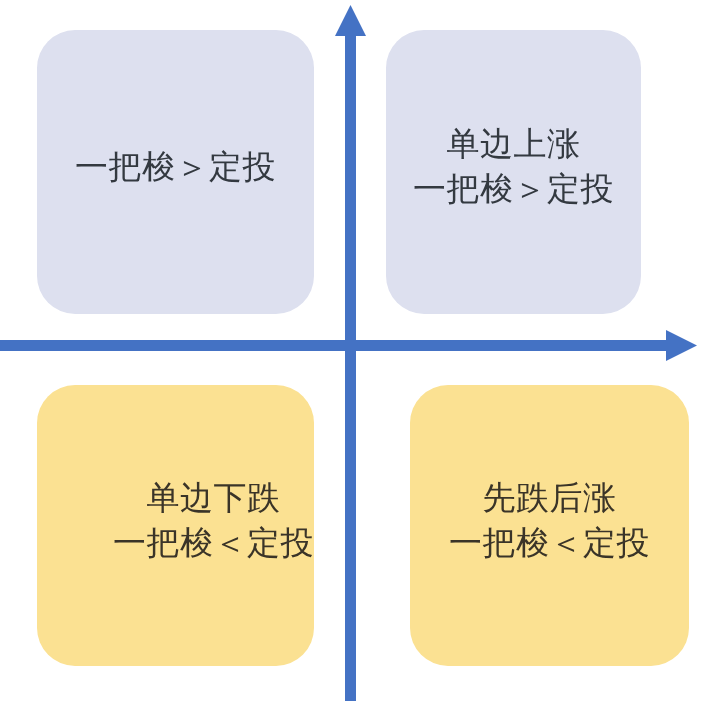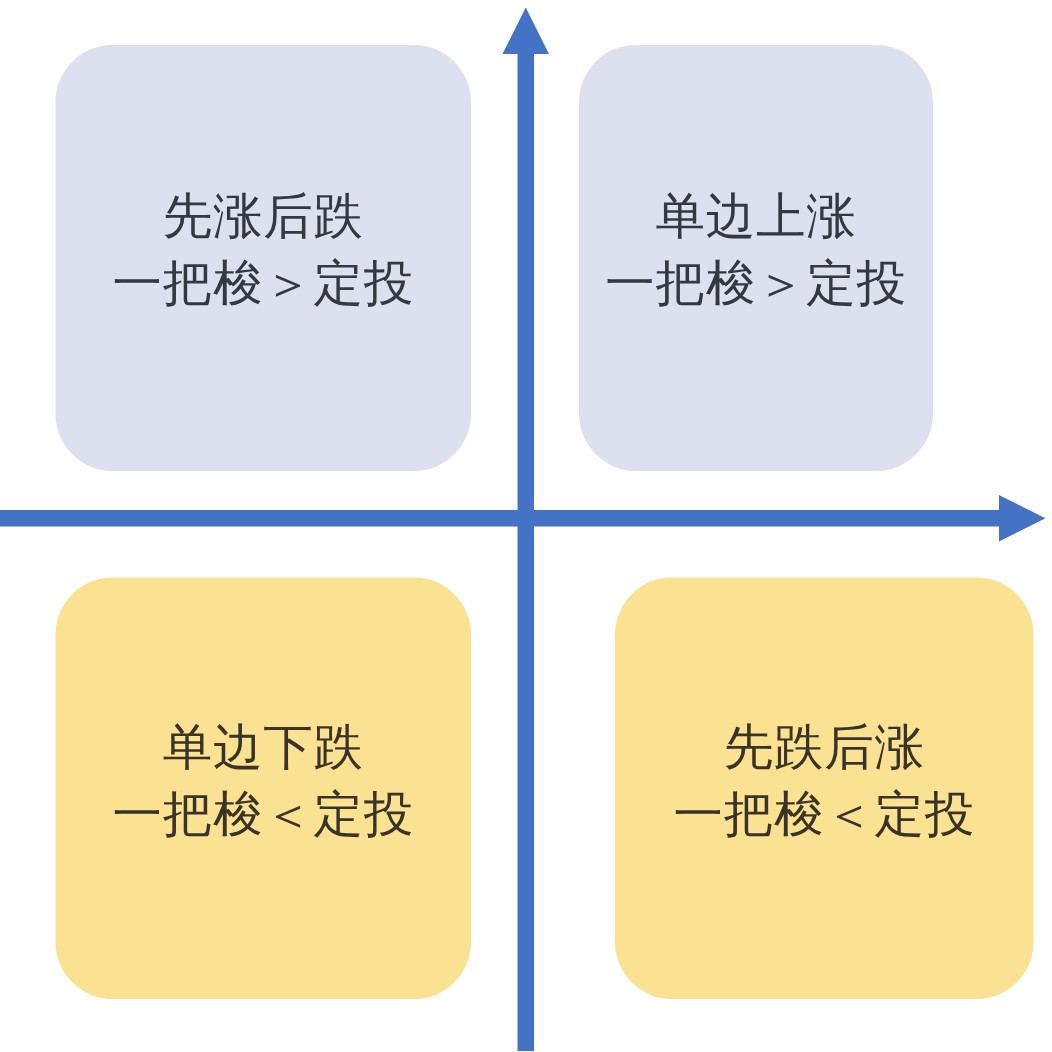--- a/index.html
+++ b/index.html
@@ -48,37 +48,36 @@
     white-space: nowrap;
     font-weight: 400;
   }
 
   .card.blue  { background: #dde0ef; }
   .card.blue .card-line  { color: #333940; }
   .card.yellow { background: #fbe192; }
   .card.yellow .card-line { color: #3a3428; }
 
   .q-tl { left: 37px;  top: 30px;  width: 277px; height: 284px; }
-  .q-tr { left: 386px; top: 30px;  width: 236px; height: 284px; }
-  .q-bl { left: 37px;  top: 385px; width: 277px; height: 281px; }
+  .q-tr { left: 386px; top: 30px;  width: 255px; height: 284px; }
+  .q-bl { left: 37px;  top: 385px; width: 277px; height: 281px; align-items: flex-end; }
   .q-br { left: 386px; top: 385px; width: 279px; height: 281px; margin-left: 24px; }
 
   .card-text {
     transform: translateY(-6px);
     text-align: center;
   }
 </style>
 </head>
 <body>
 
 <div id="canvas">
 
   <div class="card blue q-tl">
     <div class="card-text">
-      <div class="card-line">先涨后跌</div>
       <div class="card-line">一把梭＞定投</div>
     </div>
   </div>
 
   <div class="card blue q-tr">
     <div class="card-text">
       <div class="card-line">单边上涨</div>
       <div class="card-line">一把梭＞定投</div>
     </div>
   </div>

